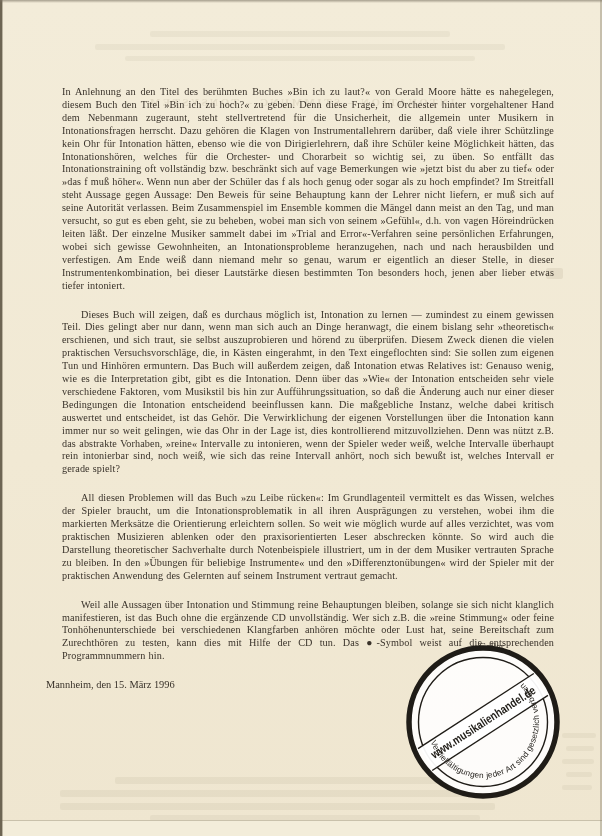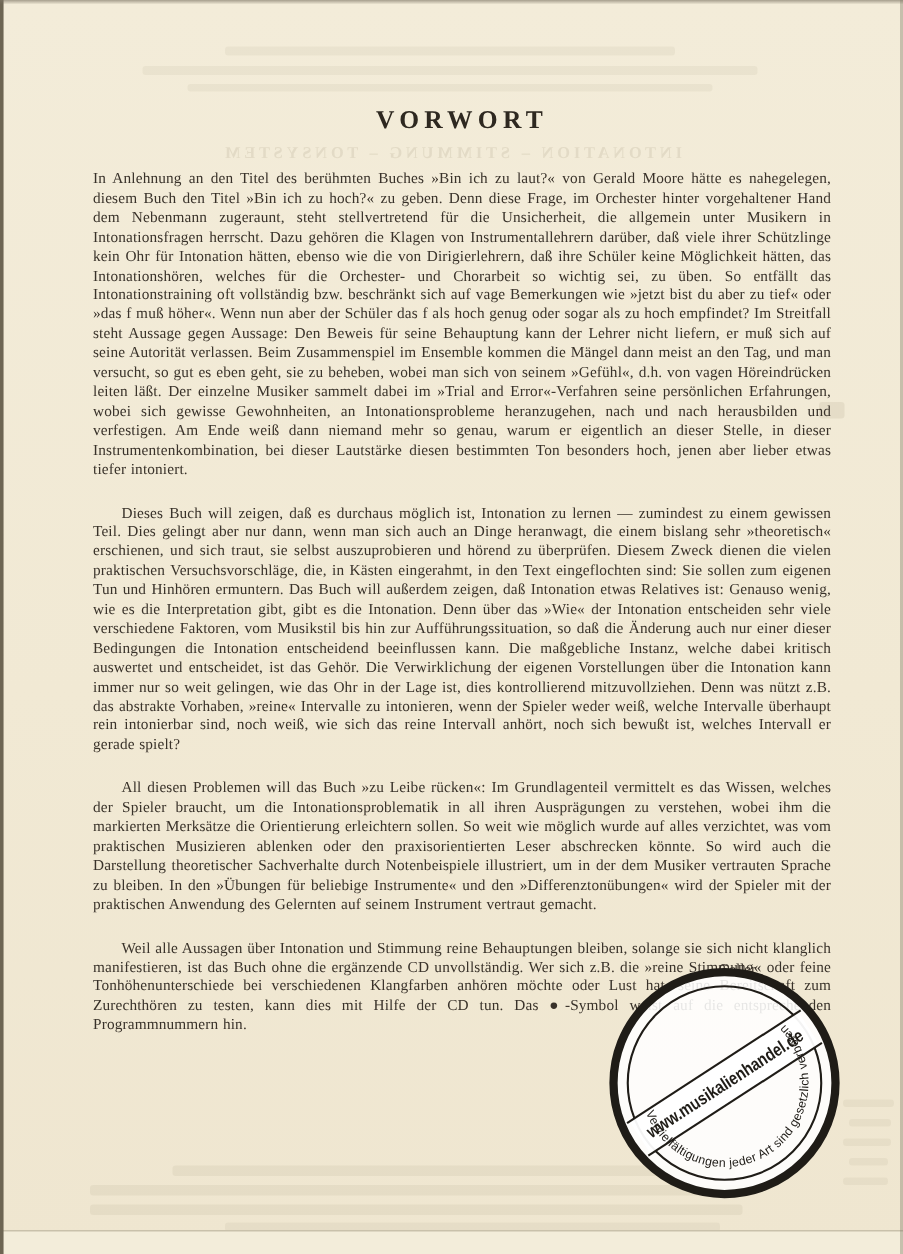--- a/index.html
+++ b/index.html
@@ -70,25 +70,25 @@
   <div class="gbar" style="left:60px;  top:790px; width:440px; height:7px; opacity:.09;"></div>
   <div class="gbar" style="left:60px;  top:803px; width:435px; height:7px; opacity:.09;"></div>
   <div class="gbar" style="left:150px; top:815px; width:330px; height:6px; opacity:.08;"></div>
   <div class="gbar" style="left:562px; top:733px; width:34px; height:5px;"></div>
   <div class="gbar" style="left:566px; top:746px; width:28px; height:5px;"></div>
   <div class="gbar" style="left:562px; top:759px; width:32px; height:5px;"></div>
   <div class="gbar" style="left:566px; top:772px; width:26px; height:5px;"></div>
   <div class="gbar" style="left:562px; top:785px; width:30px; height:5px;"></div>
 
   <div class="text-column">
-    <h1 class="page-title">VORWORT</h1>
     <p class="body-par first">In Anlehnung an den Titel des berühmten Buches »Bin ich zu laut?« von Gerald Moore hätte es nahegelegen, diesem Buch den Titel »Bin ich zu hoch?« zu geben. Denn diese Frage, im Orchester hinter vorgehaltener Hand dem Nebenmann zugeraunt, steht stellvertretend für die Unsicherheit, die allgemein unter Musikern in Intonationsfragen herrscht. Dazu gehören die Klagen von Instrumentallehrern darüber, daß viele ihrer Schützlinge kein Ohr für Intonation hätten, ebenso wie die von Dirigierlehrern, daß ihre Schüler keine Möglichkeit hätten, das Intonationshören, welches für die Orchester- und Chorarbeit so wichtig sei, zu üben. So entfällt das Intonationstraining oft vollständig bzw. beschränkt sich auf vage Bemerkungen wie »jetzt bist du aber zu tief« oder »das f muß höher«. Wenn nun aber der Schüler das f als hoch genug oder sogar als zu hoch empfindet? Im Streitfall steht Aussage gegen Aussage: Den Beweis für seine Behauptung kann der Lehrer nicht liefern, er muß sich auf seine Autorität verlassen. Beim Zusammenspiel im Ensemble kommen die Mängel dann meist an den Tag, und man versucht, so gut es eben geht, sie zu beheben, wobei man sich von seinem »Gefühl«, d.h. von vagen Höreindrücken leiten läßt. Der einzelne Musiker sammelt dabei im »Trial and Error«-Verfahren seine persönlichen Erfahrungen, wobei sich gewisse Gewohnheiten, an Intonationsprobleme heranzugehen, nach und nach herausbilden und verfestigen. Am Ende weiß dann niemand mehr so genau, warum er eigentlich an dieser Stelle, in dieser Instrumentenkombination, bei dieser Lautstärke diesen bestimmten Ton besonders hoch, jenen aber lieber etwas tiefer intoniert.</p>
     <p class="body-par">Dieses Buch will zeigen, daß es durchaus möglich ist, Intonation zu lernen — zumindest zu einem gewissen Teil. Dies gelingt aber nur dann, wenn man sich auch an Dinge heranwagt, die einem bislang sehr »theoretisch« erschienen, und sich traut, sie selbst auszuprobieren und hörend zu überprüfen. Diesem Zweck dienen die vielen praktischen Versuchsvorschläge, die, in Kästen eingerahmt, in den Text eingeflochten sind: Sie sollen zum eigenen Tun und Hinhören ermuntern. Das Buch will außerdem zeigen, daß Intonation etwas Relatives ist: Genauso wenig, wie es die Interpretation gibt, gibt es die Intonation. Denn über das »Wie« der Intonation entscheiden sehr viele verschiedene Faktoren, vom Musikstil bis hin zur Aufführungssituation, so daß die Änderung auch nur einer dieser Bedingungen die Intonation entscheidend beeinflussen kann. Die maßgebliche Instanz, welche dabei kritisch auswertet und entscheidet, ist das Gehör. Die Verwirklichung der eigenen Vorstellungen über die Intonation kann immer nur so weit gelingen, wie das Ohr in der Lage ist, dies kontrollierend mitzuvollziehen. Denn was nützt z.B. das abstrakte Vorhaben, »reine« Intervalle zu intonieren, wenn der Spieler weder weiß, welche Intervalle überhaupt rein intonierbar sind, noch weiß, wie sich das reine Intervall anhört, noch sich bewußt ist, welches Intervall er gerade spielt?</p>
     <p class="body-par">All diesen Problemen will das Buch »zu Leibe rücken«: Im Grundlagenteil vermittelt es das Wissen, welches der Spieler braucht, um die Intonationsproblematik in all ihren Ausprägungen zu verstehen, wobei ihm die markierten Merksätze die Orientierung erleichtern sollen. So weit wie möglich wurde auf alles verzichtet, was vom praktischen Musizieren ablenken oder den praxisorientierten Leser abschrecken könnte. So wird auch die Darstellung theoretischer Sachverhalte durch Notenbeispiele illustriert, um in der dem Musiker vertrauten Sprache zu bleiben. In den »Übungen für beliebige Instrumente« und den »Differenztonübungen« wird der Spieler mit der praktischen Anwendung des Gelernten auf seinem Instrument vertraut gemacht.</p>
     <p class="body-par">Weil alle Aussagen über Intonation und Stimmung reine Behauptungen bleiben, solange sie sich nicht klanglich manifestieren, ist das Buch ohne die ergänzende CD unvollständig. Wer sich z.B. die »reine Stimmung« oder feine Tonhöhenunterschiede bei verschiedenen Klangfarben anhören möchte oder Lust hat, seine Bereitschaft zum Zurechthören zu testen, kann dies mit Hilfe der CD tun. Das ●-Symbol weist auf die entsprechenden Programmnummern hin.</p>
+    <p class="date-line">Mannheim, den 15. März 1996</p>
   </div>
 
   <div class="author-fragment">Geller</div>
 
   <svg class="stamp" viewBox="0 0 176 162">
     <circle cx="87" cy="78" r="74" fill="rgba(255,255,255,0.88)" stroke="#1f1c17" stroke-width="5.5"></circle>
     <circle cx="87" cy="78" r="64.5" fill="none" stroke="#1f1c17" stroke-width="1.4"></circle>
     <g transform="rotate(-33 87 78)">
       <rect x="20" y="65" width="134" height="26" fill="rgba(255,255,255,0.95)"></rect>
       <line x1="18" y1="65" x2="156" y2="65" stroke="#1f1c17" stroke-width="1.4"></line>

